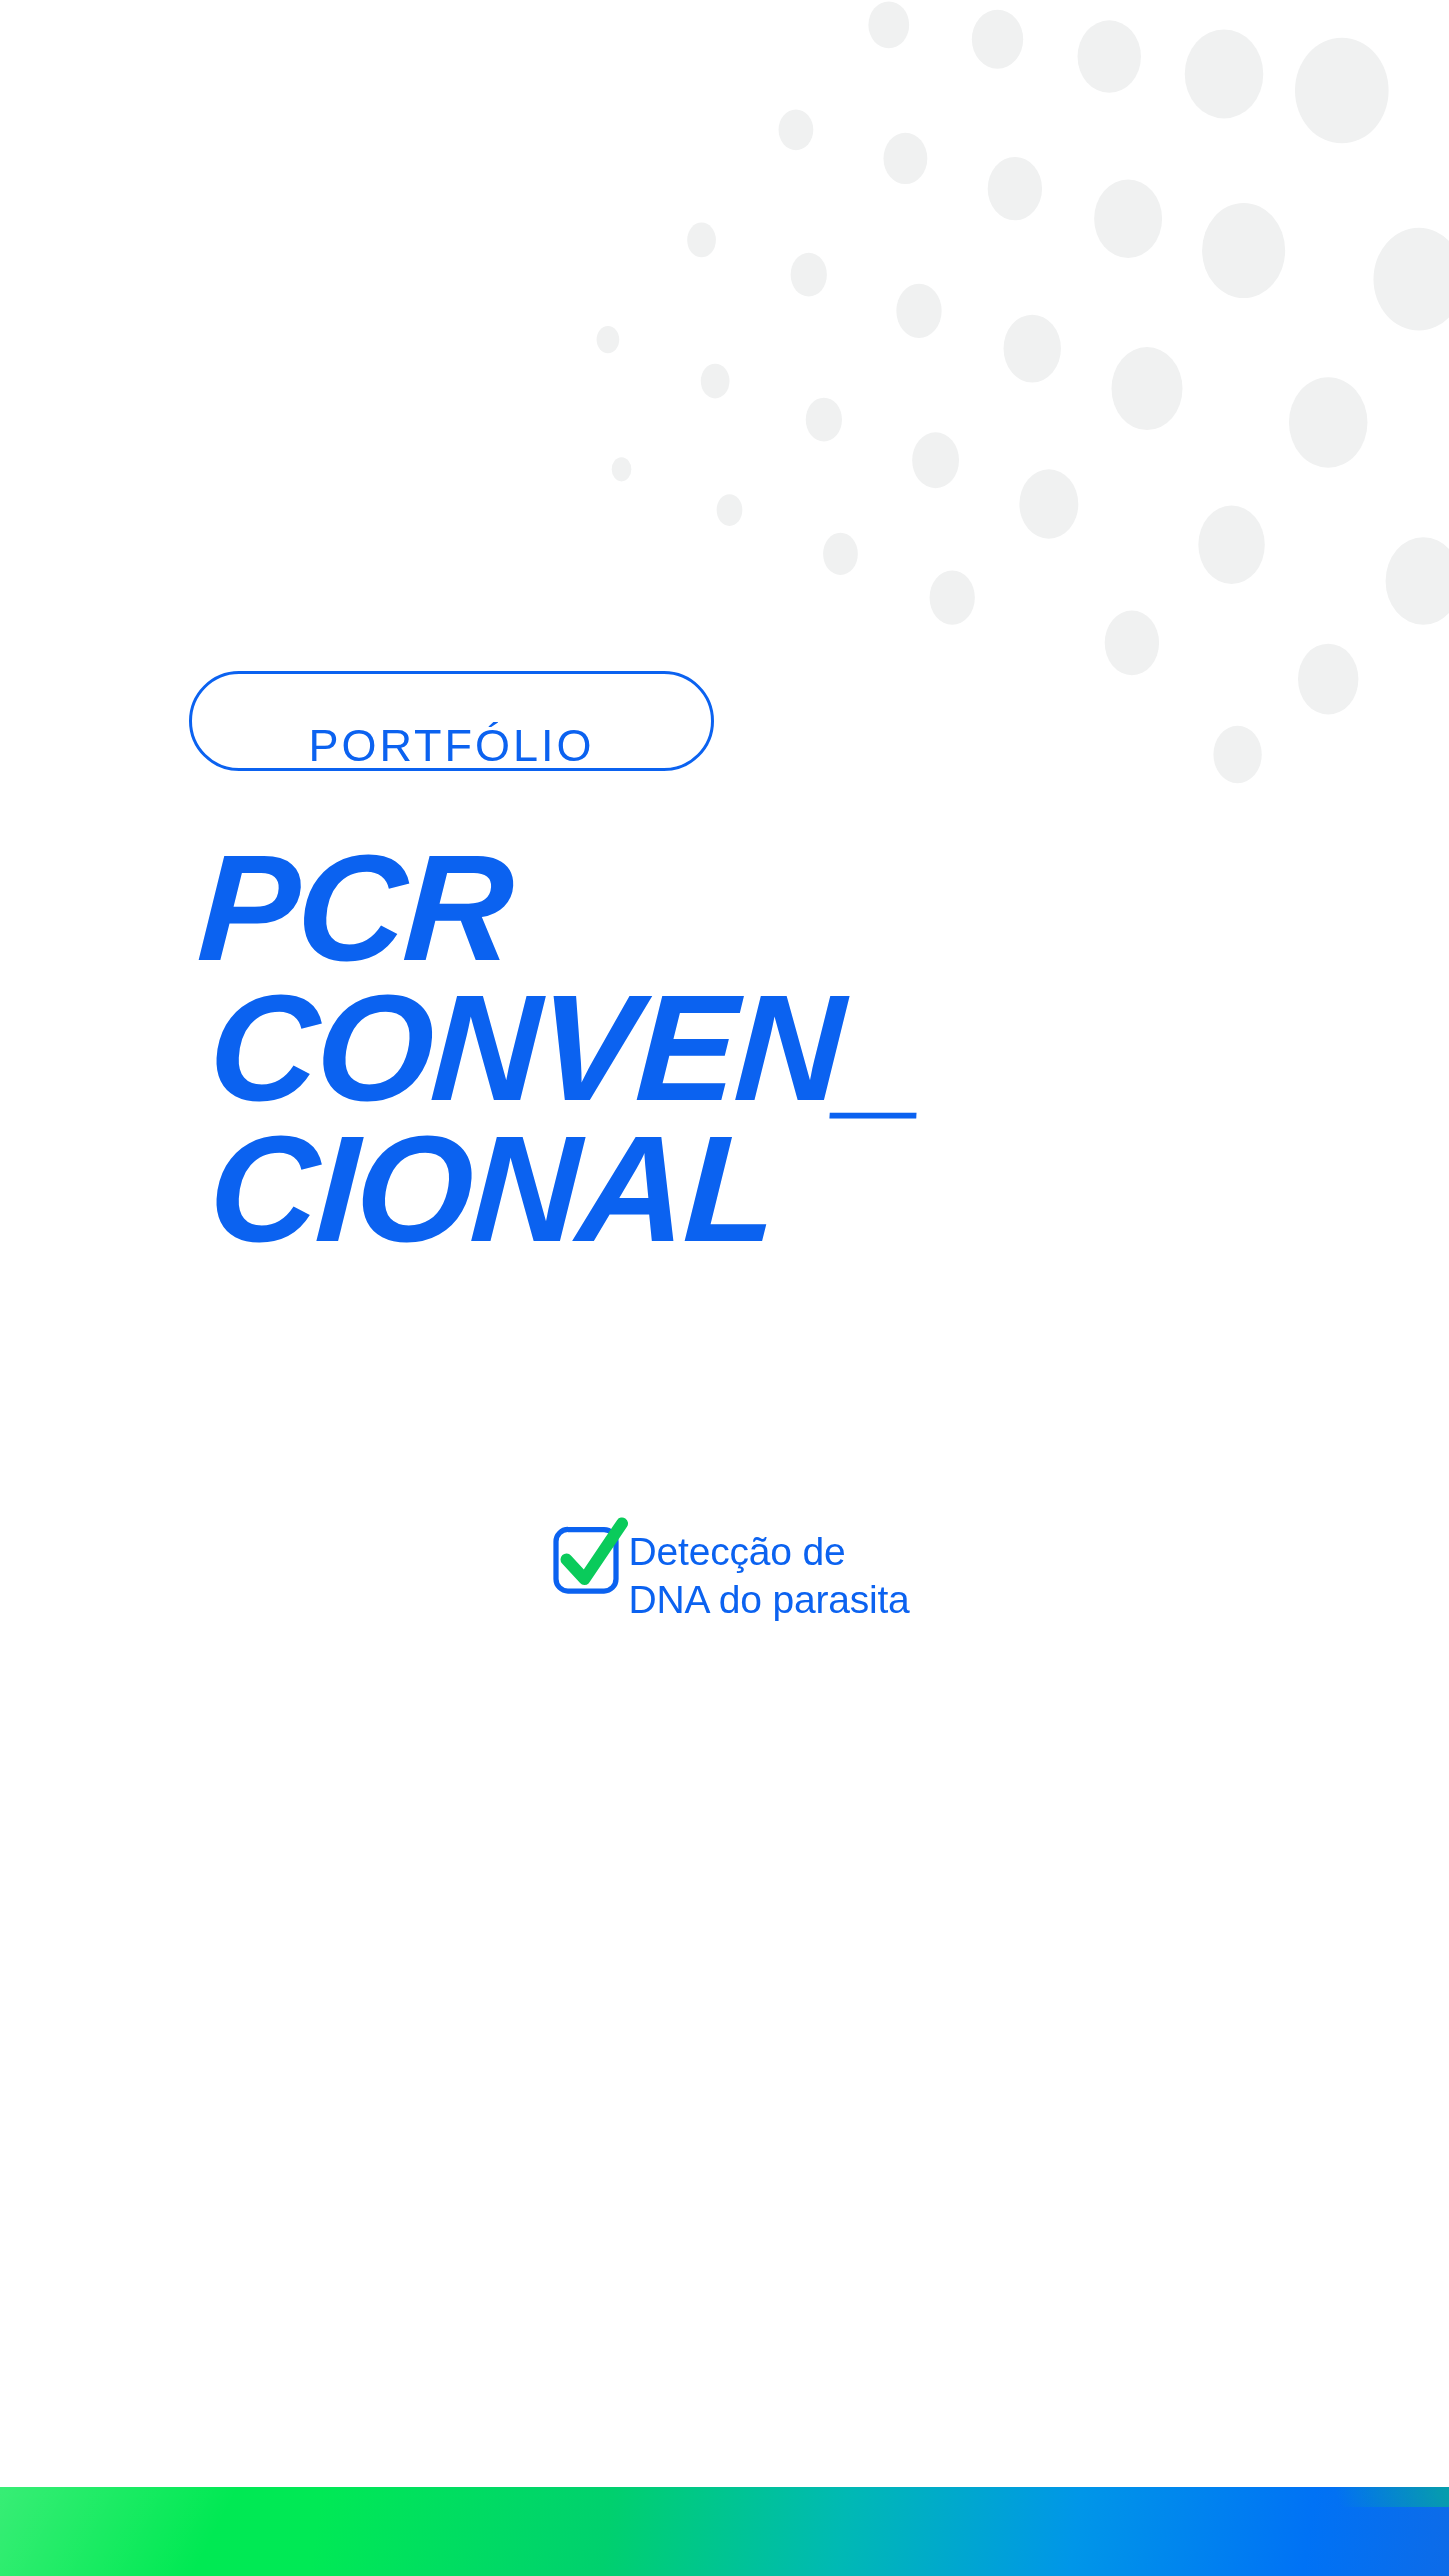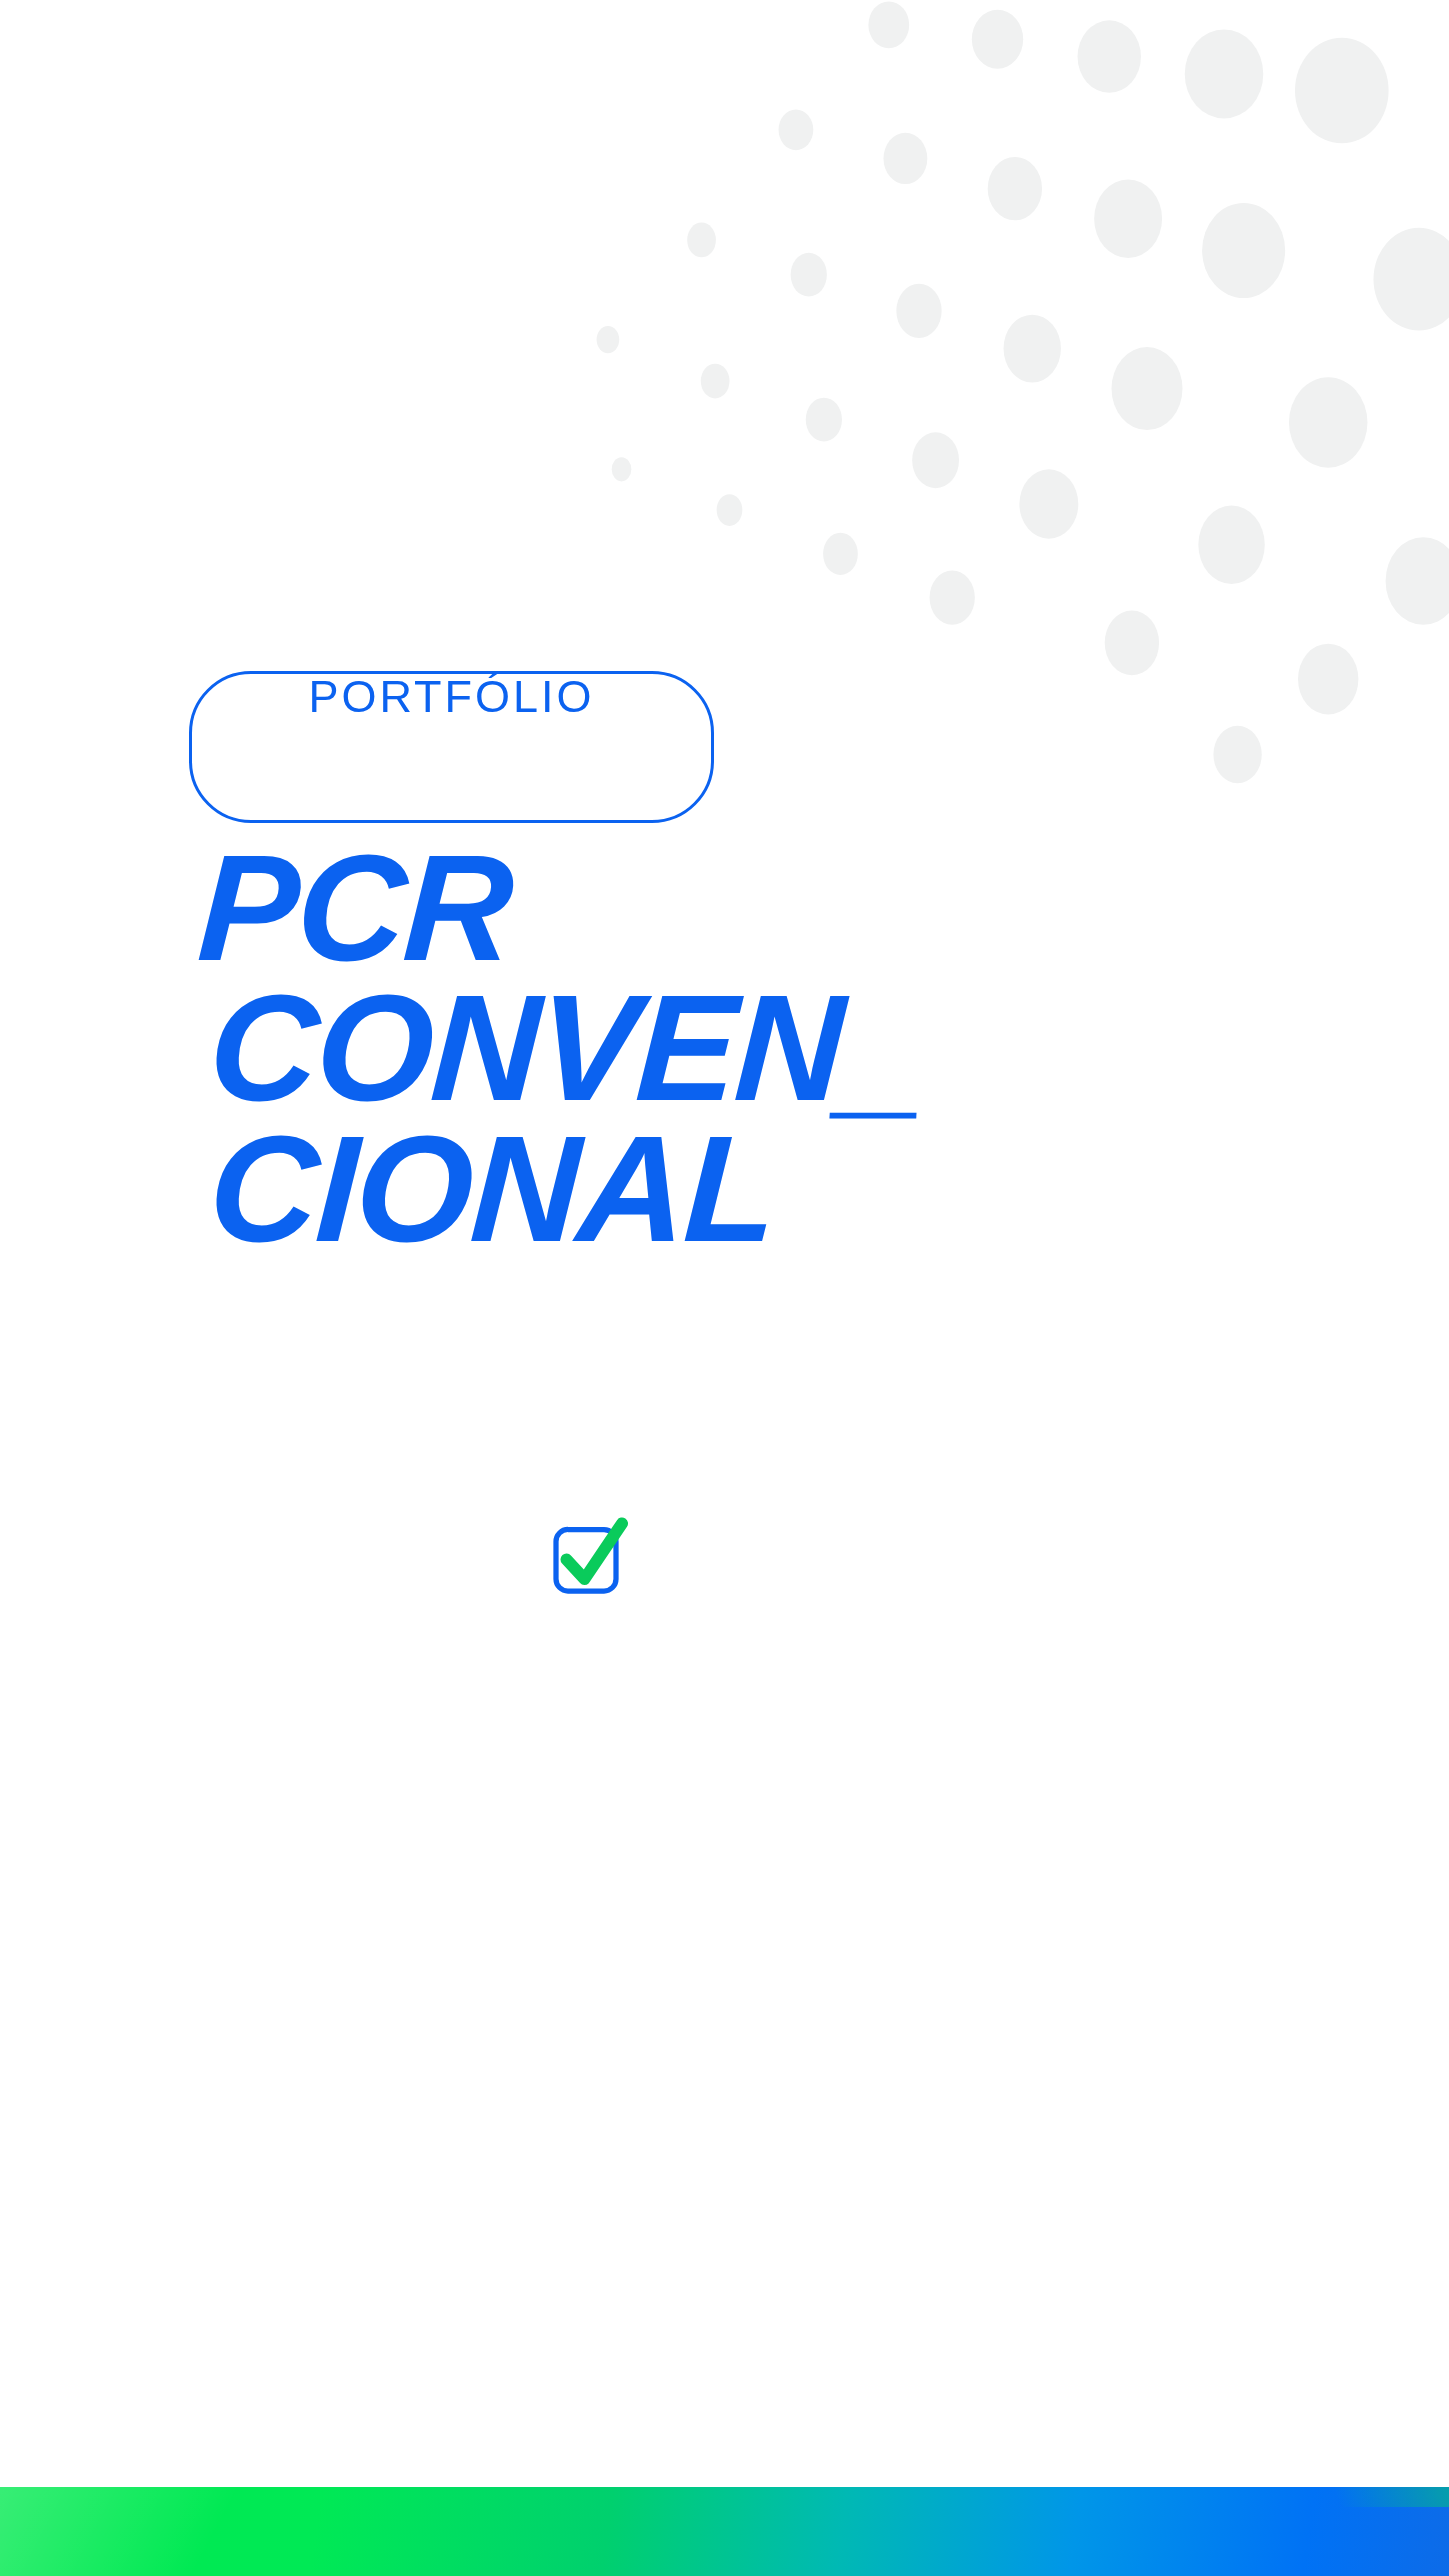--- a/index.html
+++ b/index.html
@@ -30,25 +30,25 @@
     pointer-events:none;
   }
   #dot-pattern svg { display:block; width:100%; height:100%; }
 
   
   #portfolio-badge {
     position:absolute;
     left:189px;
     top:671px;
     width:525px;
-    height:152px;
+    height:100px;
     border:3.8px solid #0B62F0;
     border-radius:62px;
     display:flex;
-    align-items:flex-start;
+    align-items:flex-end;
     justify-content:center;
     background:transparent;
   }
   #portfolio-badge .badge-label {
     color:#0B62F0;
     font-size:45px;
     font-weight:400;
     letter-spacing:3px;
     line-height:1;
     white-space:nowrap;
@@ -200,20 +200,22 @@
 
   <ul id="feature-list">
 
     <li class="feature-item">
       <span class="check-box">
         <svg viewBox="0 0 100 104">
           <rect x="4" y="18" width="80" height="82" rx="16" ry="16" fill="none" stroke="#0B62F0" stroke-width="7"></rect>
           <path d="M18 58 L42 84 L92 10" fill="none" stroke="#0ACB5B" stroke-width="16" stroke-linecap="round" stroke-linejoin="round"></path>
         </svg>
       </span>
+      <span class="feature-text">Detecção de
+DNA do parasita</span>
     </li>
 
 
   </ul>
 
   <div id="bottom-bar"></div>
 
 </div>
 
 

